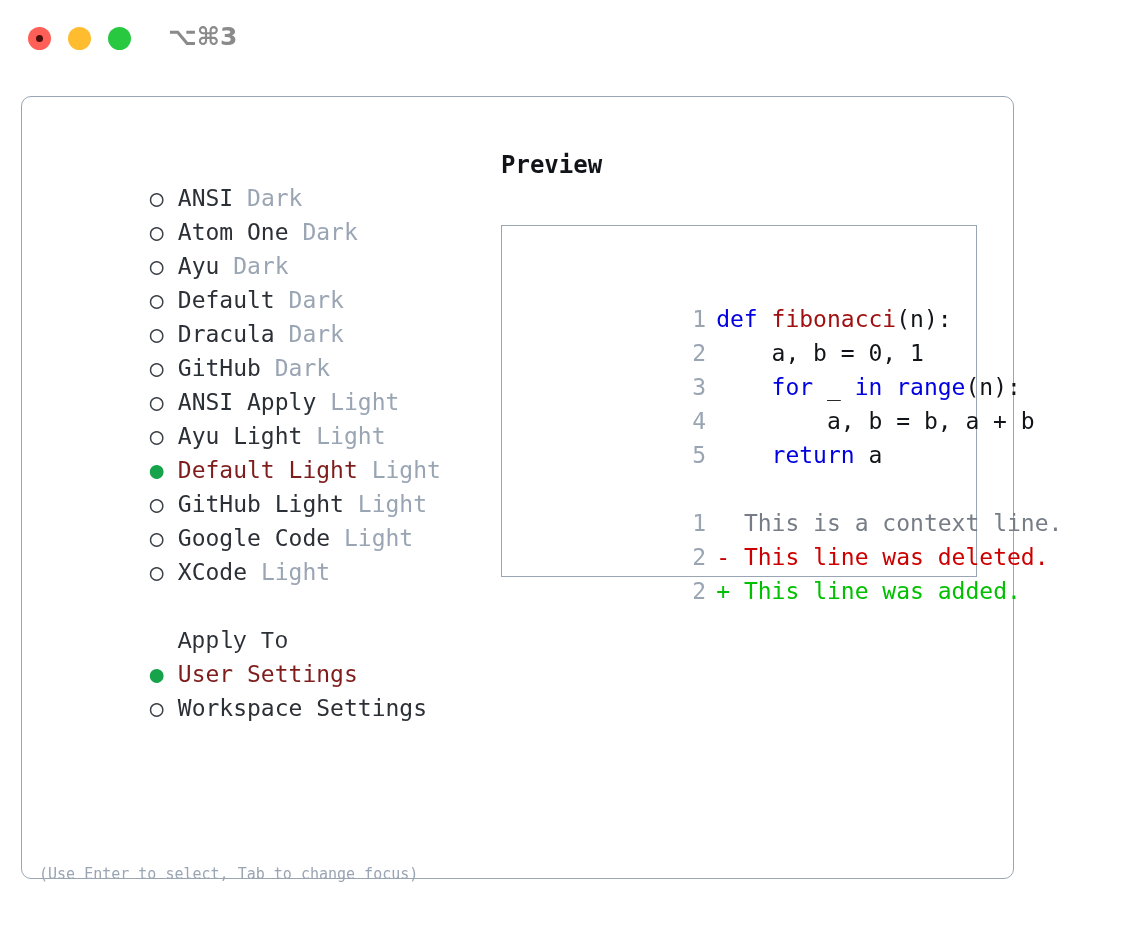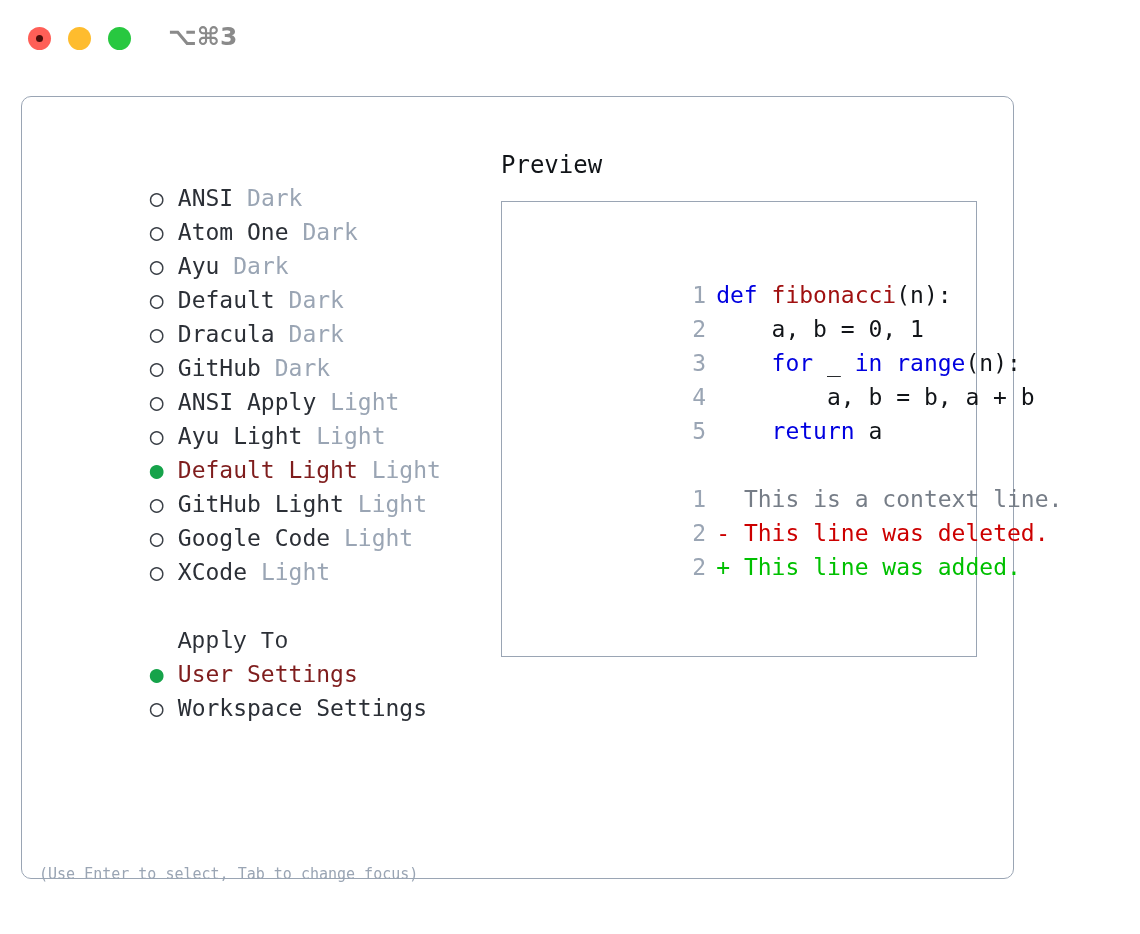--- a/index.html
+++ b/index.html
@@ -133,29 +133,29 @@
 
   
   #right-col {
     position: absolute;
     left: 479px;
     top: 50px;
     width: 490px;
   }
   #preview-title {
     font-size: 24px;
-    font-weight: normal;
+    font-weight: bold;
     color: #111418;
     line-height: 36px;
     white-space: pre;
   }
   #preview-box {
-    margin-top: 18px;
+    margin-top: 42px;
     width: 476px;
-    height: 456px;
+    height: 352px;
     border: 1.5px solid #9aa5b4;
     box-sizing: border-box;
     background: #ffffff;
     position: relative;
   }
   #code-area {
     position: absolute;
     left: 12px;
     top: 42px;
     right: 6px;

